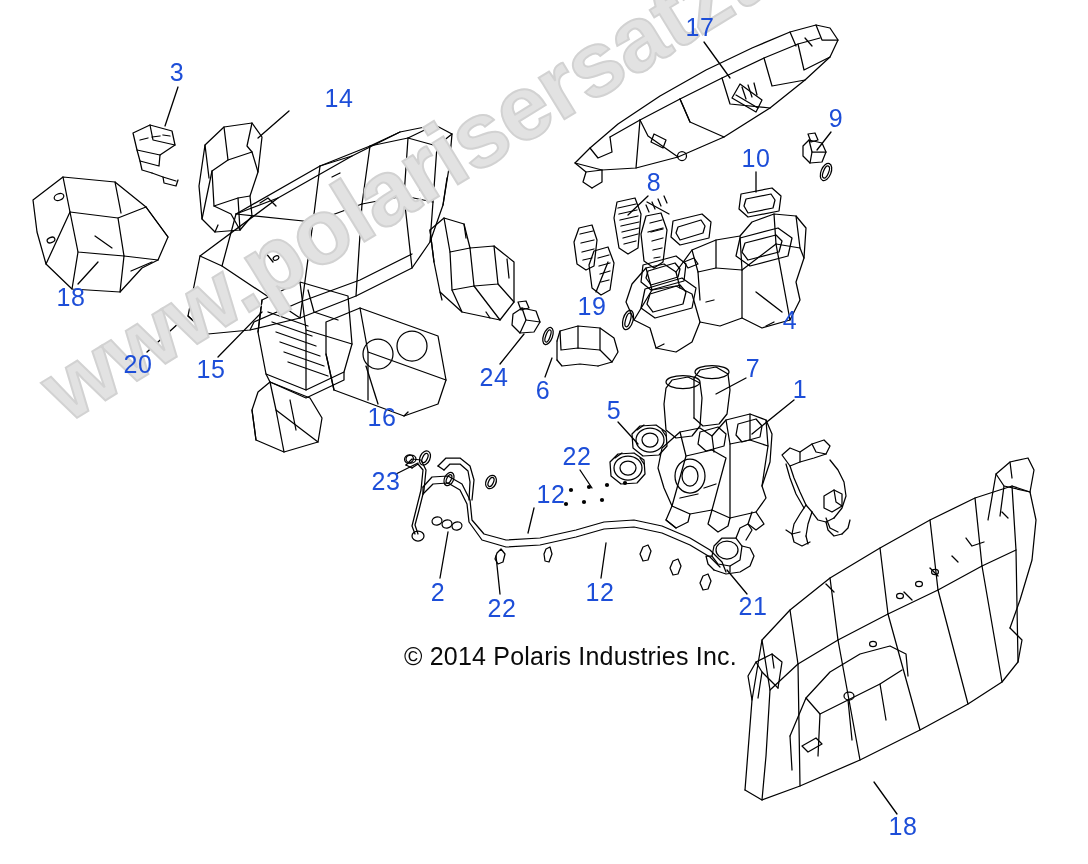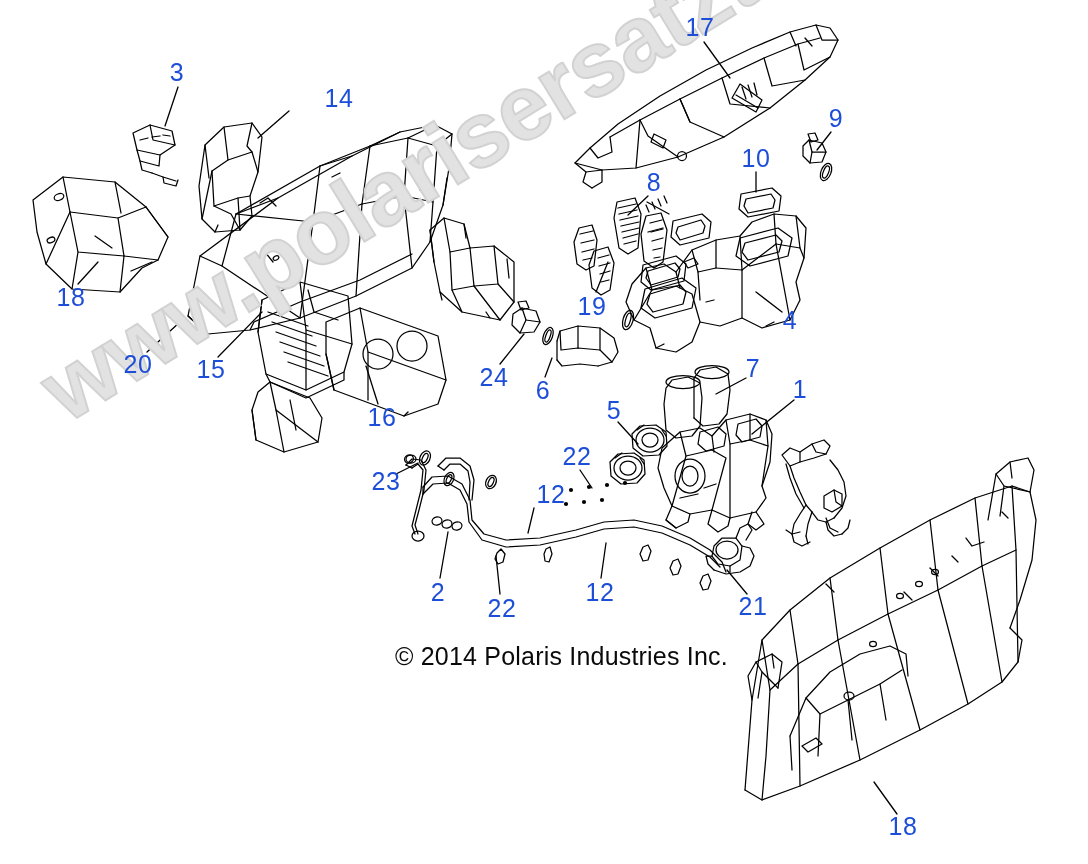--- a/index.html
+++ b/index.html
@@ -29,21 +29,21 @@
     font-size: 25px;
     font-weight: 400;
     color: #1d4ed8;
     line-height: 1;
     white-space: nowrap;
     transform: translate(-50%, -50%);
     letter-spacing: 0.5px;
   }
   #copyright {
     position: absolute;
-    left: 395px;
+    left: 404px;
     top: 642px;
     font-family: "Liberation Sans", sans-serif;
     font-size: 25px;
     color: #0a0a0a;
     white-space: nowrap;
     letter-spacing: 0.2px;
   }
   #watermark {
     position: absolute;
     left: 50px;

